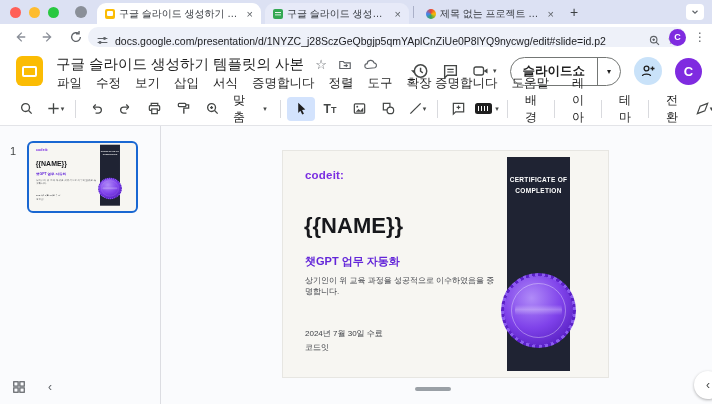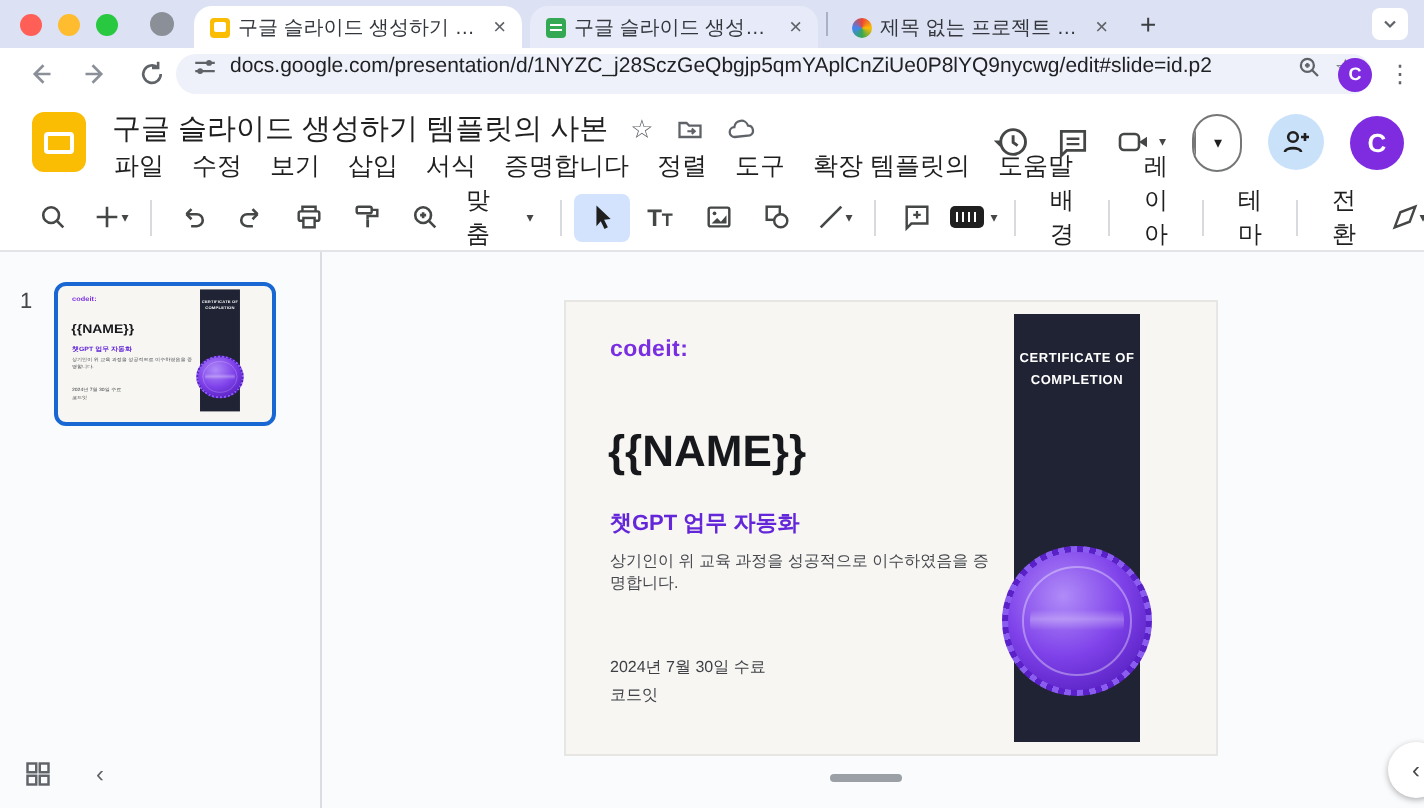--- a/index.html
+++ b/index.html
@@ -25,21 +25,21 @@
     background:linear-gradient(#fff 1px,transparent 1px) 0 1px/6px 2.5px repeat-y;}
   .fav-script{border-radius:50%;background:conic-gradient(#ea4335,#fbbc04,#34a853,#4285f4,#ea4335);}
   .tab-divider{width:1px;height:12px;background:#aab0c8;margin:0 4px;}
   .newtab{font-size:14px;color:#3c4043;padding:0 8px;line-height:1;}
   .tabsearch{margin-left:auto;margin-right:8px;width:18px;height:16px;border-radius:4px;background:#fff;
              display:flex;align-items:center;justify-content:center;}
   
   .navbar{position:absolute;left:0;top:24px;right:0;height:26px;background:#fff;display:flex;align-items:center;}
   .nav-ic{width:24px;height:20px;display:flex;align-items:center;justify-content:center;margin-left:4px;}
   .omnibox{position:absolute;left:88px;top:3px;width:582px;height:20px;border-radius:10px;background:#eef1f9;
-           display:flex;align-items:flex-start;padding:0 8px;gap:6px;}
+           display:flex;align-items:flex-end;padding:0 8px;gap:6px;}
   .url{flex:1;font-size:10.5px;color:#202124;white-space:nowrap;overflow:hidden;}
   .nav-right{position:absolute;right:6px;top:3px;display:flex;align-items:center;gap:8px;height:20px;}
   .mini-avatar{width:17px;height:17px;border-radius:50%;background:#7f2be0;color:#fff;font-size:9px;font-weight:bold;
                display:flex;align-items:center;justify-content:center;}
   .overflow{color:#5f6368;font-size:12px;}
   .glyph{color:#5f6368;}
   
   .docheader{position:absolute;left:0;top:50px;right:0;height:42px;background:#fff;}
   .app-icon{position:absolute;left:16px;top:6px;width:27px;height:30px;border-radius:6px;background:#fbbc04;}
   .app-icon i{position:absolute;left:6px;top:10px;width:11px;height:7px;border:2px solid #fff;border-radius:2px;display:block;}
@@ -196,40 +196,41 @@
     </div>
     <div class="menubar">
       <span class="menu-item">파일</span>
       <span class="menu-item">수정</span>
       <span class="menu-item">보기</span>
       <span class="menu-item">삽입</span>
       <span class="menu-item">서식</span>
       <span class="menu-item">증명합니다</span>
       <span class="menu-item">정렬</span>
       <span class="menu-item">도구</span>
-      <span class="menu-item">확장 템플릿의</span>
+      <span class="menu-item">확장 증명합니다</span>
       <span class="menu-item">도움말</span>
     </div>
     <div class="hdr-right">
       <svg width="18" height="18" viewBox="0 0 16 16">
         <circle cx="8.5" cy="8" r="5.5" stroke="#444746" stroke-width="1.3" fill="none"></circle>
         <path d="M8.5 5v3.2l2 1.4M3 8H1.5l1.5 1.5" stroke="#444746" stroke-width="1.3" fill="none"></path>
       </svg>
       <svg width="17" height="17" viewBox="0 0 16 16">
         <path d="M2.5 2.5h11v9h-8.5l-2.5 2.5z" stroke="#444746" stroke-width="1.3" fill="none"></path>
         <path d="M5 6h6M5 8.5h6" stroke="#444746" stroke-width="1.1"></path>
       </svg>
       <span style="display:flex;align-items:center;gap:3px">
         <svg width="18" height="16" viewBox="0 0 16 16">
           <rect x="1" y="4" width="9.5" height="8" rx="2" stroke="#444746" stroke-width="1.3" fill="none"></rect>
           <path d="M10.5 8l4-2.6v5.2z" fill="#444746"></path>
         </svg>
         <span class="caret">▾</span>
       </span>
       <div class="pill">
+        <span class="pill-label">슬라이드쇼</span>
         <span class="pill-sep"></span>
         <span class="pill-caret">▾</span>
       </div>
       <div class="share">
         <svg width="16" height="16" viewBox="0 0 16 16">
           <circle cx="6.5" cy="5.5" r="2.4" stroke="#1f1f1f" stroke-width="1.3" fill="none"></circle>
           <path d="M2.5 13c0-2.6 8-2.6 8 0" stroke="#1f1f1f" stroke-width="1.3" fill="none"></path>
           <path d="M12.5 3.5v4M10.5 5.5h4" stroke="#1f1f1f" stroke-width="1.3"></path>
         </svg>
       </div>

